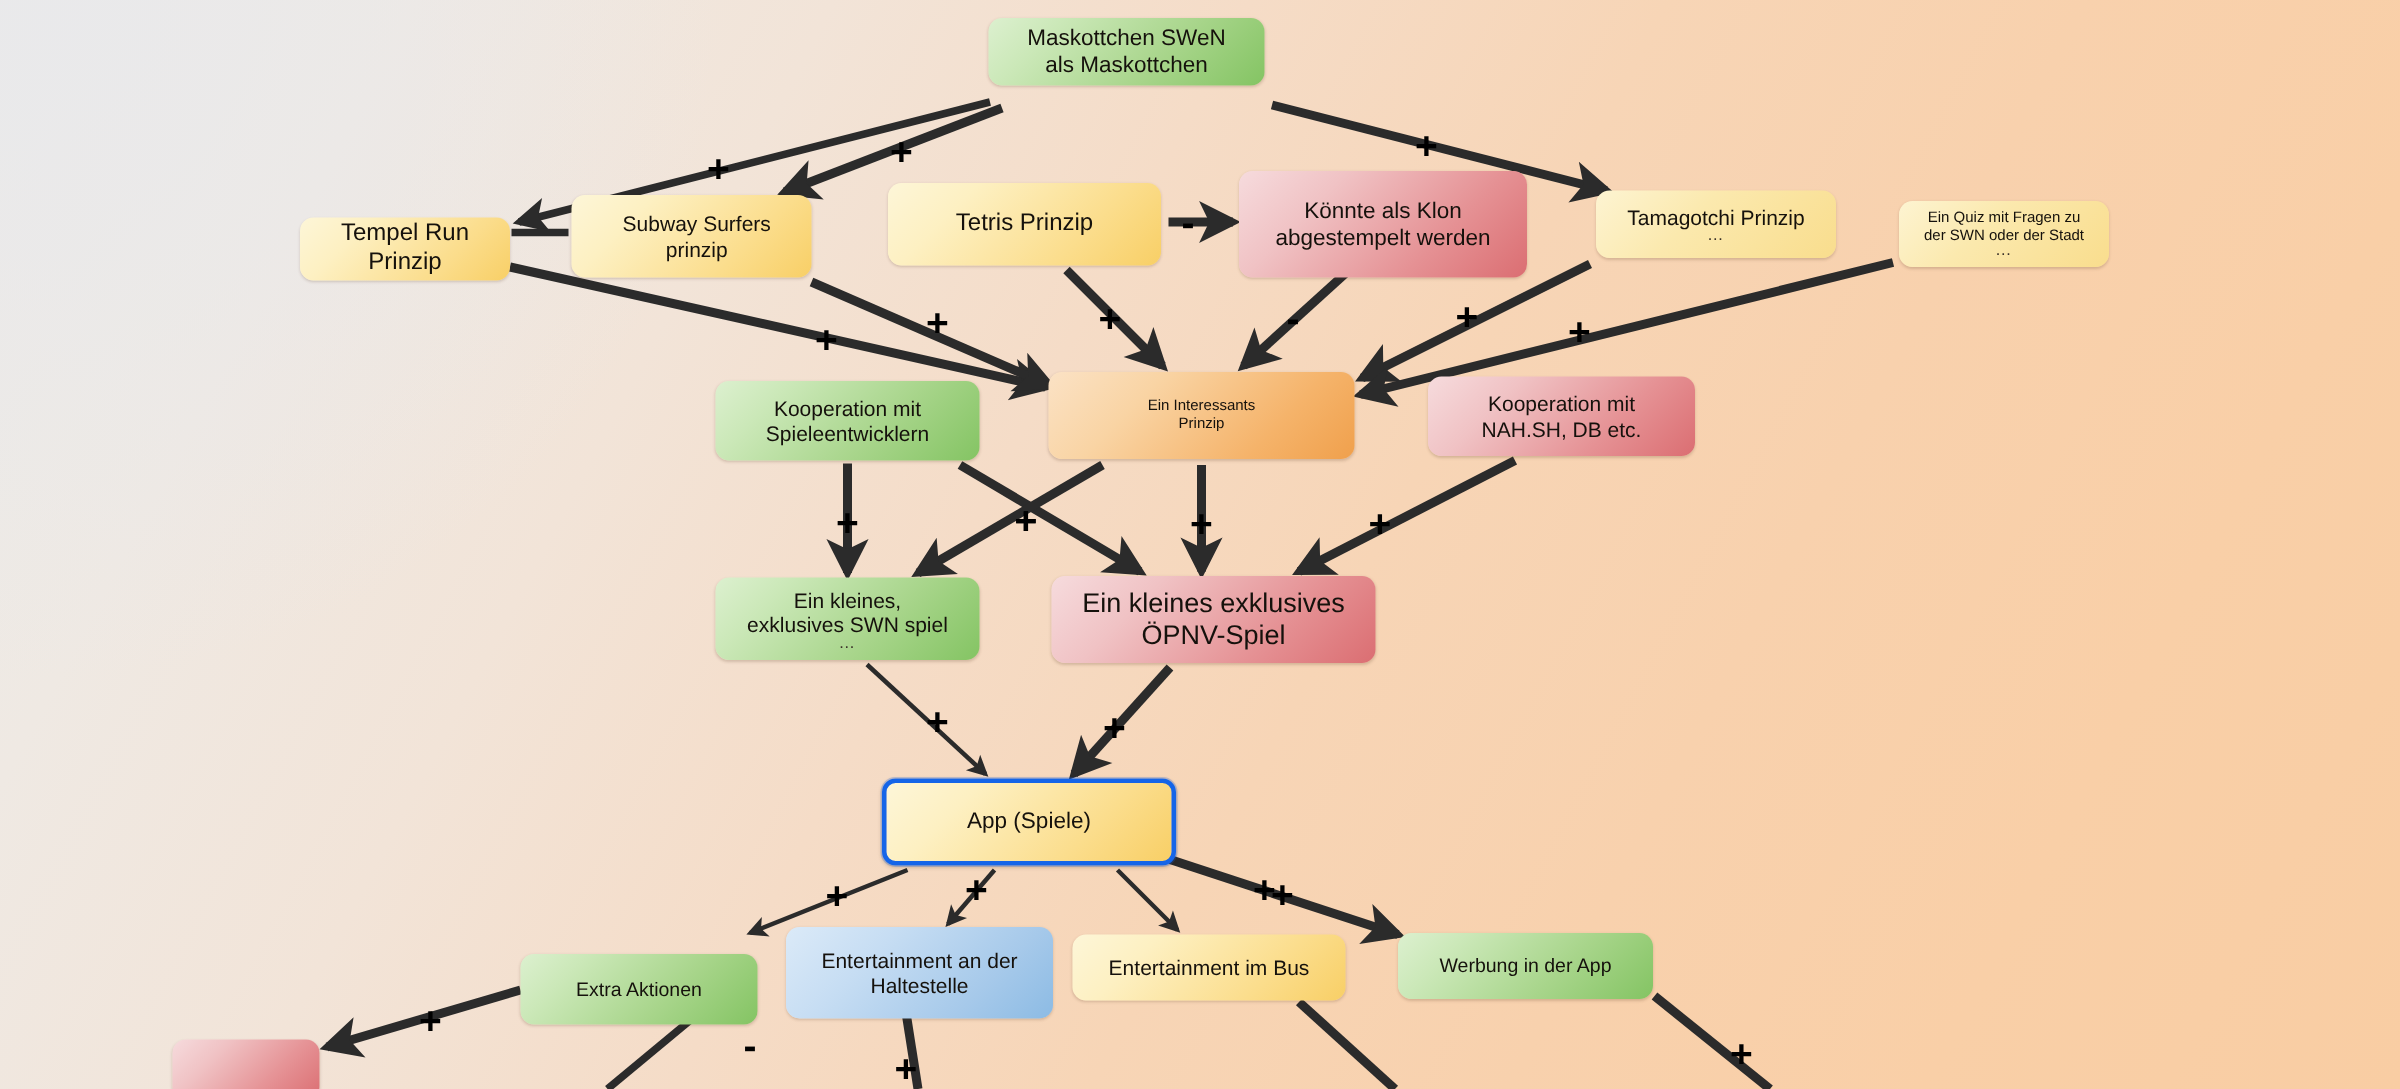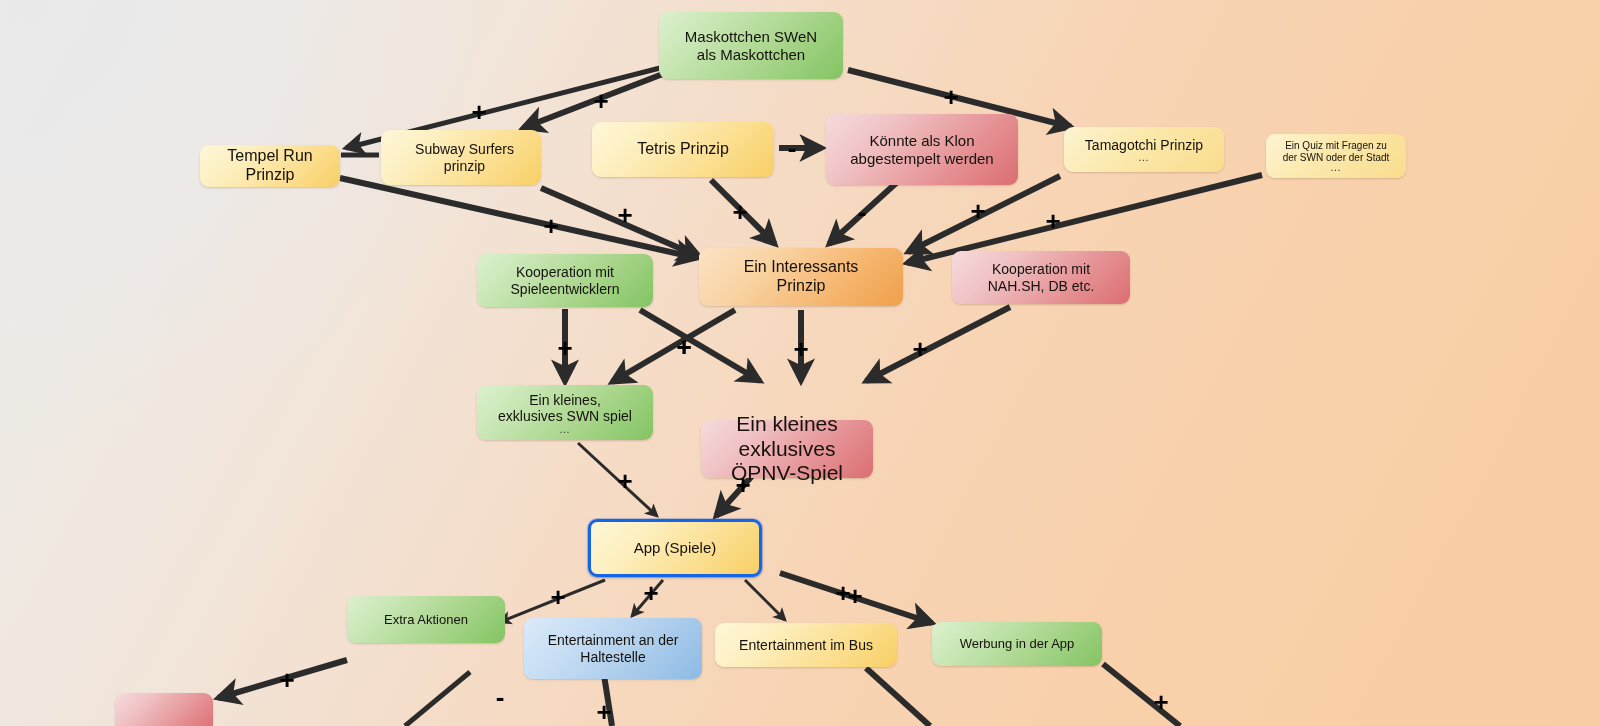--- a/index.html
+++ b/index.html
@@ -95,21 +95,21 @@
         <line x1="780" y1="573" x2="932" y2="623" stroke="#2b2b2b" stroke-width="6" stroke-linecap="butt" marker-end="url(#ah)"></line>
         <line x1="347" y1="660" x2="218" y2="698" stroke="#2b2b2b" stroke-width="6" stroke-linecap="butt" marker-end="url(#ah)"></line>
         <line x1="470" y1="672" x2="405" y2="726" stroke="#2b2b2b" stroke-width="5" stroke-linecap="butt"></line>
         <line x1="604" y1="675" x2="612" y2="726" stroke="#2b2b2b" stroke-width="6" stroke-linecap="butt"></line>
         <line x1="866" y1="668" x2="930" y2="726" stroke="#2b2b2b" stroke-width="6" stroke-linecap="butt"></line>
         <line x1="1103" y1="664" x2="1180" y2="726" stroke="#2b2b2b" stroke-width="6" stroke-linecap="butt"></line>
       </g>
   </svg>
 
   <div id="node-layer">
-      <div class="node g-green" style="left: 659px; top: 12px; width: 184px; height: 67px; font-size: 15px;">
+      <div class="node g-green" style="left: 659px; top: 12px; width: 184px; height: 45px; font-size: 15px;">
         <div>
           <span class="lbl">Maskottchen SWeN</span>
           <span class="lbl">als Maskottchen</span>
         </div>
       </div>
       <div class="node g-yellow" style="left: 200px; top: 145px; width: 140px; height: 42px; font-size: 16px;">
         <div>
           <span class="lbl">Tempel Run Prinzip</span>
         </div>
       </div>
@@ -136,21 +136,21 @@
           <span class="dots">…</span>
         </div>
       </div>
       <div class="node g-yellow2" style="left: 1266px; top: 134px; width: 140px; height: 44px; font-size: 10px;">
         <div>
           <span class="lbl">Ein Quiz mit Fragen zu</span>
           <span class="lbl">der SWN oder der Stadt</span>
           <span class="dots">…</span>
         </div>
       </div>
-      <div class="node g-orange" style="left: 699px; top: 248px; width: 204px; height: 58px; font-size: 16px;">
+      <div class="node g-orange" style="left: 699px; top: 248px; width: 204px; height: 58px; font-size: 10px;">
         <div>
           <span class="lbl">Ein Interessants</span>
           <span class="lbl">Prinzip</span>
         </div>
       </div>
       <div class="node g-green" style="left: 477px; top: 254px; width: 176px; height: 53px; font-size: 14px;">
         <div>
           <span class="lbl">Kooperation mit</span>
           <span class="lbl">Spieleentwicklern</span>
         </div>
@@ -161,32 +161,32 @@
           <span class="lbl">NAH.SH, DB etc.</span>
         </div>
       </div>
       <div class="node g-green" style="left: 477px; top: 385px; width: 176px; height: 55px; font-size: 14px;">
         <div>
           <span class="lbl">Ein kleines,</span>
           <span class="lbl">exklusives SWN spiel</span>
           <span class="dots">…</span>
         </div>
       </div>
-      <div class="node g-red" style="left: 701px; top: 384px; width: 172px; height: 58px; font-size: 21px; margin-top: 36px;">
+      <div class="node g-red" style="left: 701px; top: 384px; width: 216px; height: 58px; font-size: 18px;">
         <div>
           <span class="lbl">Ein kleines exklusives</span>
           <span class="lbl">ÖPNV-Spiel</span>
         </div>
       </div>
-      <div class="node g-yellow sel" style="left: 588px; top: 519px; width: 174px; height: 58px; font-size: 15px;">
+      <div class="node g-yellow sel" style="left: 588px; top: 519px; width: 196px; height: 58px; font-size: 15px;">
         <div>
           <span class="lbl">App (Spiele)</span>
         </div>
       </div>
-      <div class="node g-green" style="left: 347px; top: 596px; width: 158px; height: 47px; font-size: 13px;">
+      <div class="node g-green" style="left: 347px; top: 636px; width: 158px; height: 47px; font-size: 13px;">
         <div>
           <span class="lbl">Extra Aktionen</span>
         </div>
       </div>
       <div class="node g-blue" style="left: 524px; top: 618px; width: 178px; height: 61px; font-size: 14px;">
         <div>
           <span class="lbl">Entertainment an der</span>
           <span class="lbl">Haltestelle</span>
         </div>
       </div>

